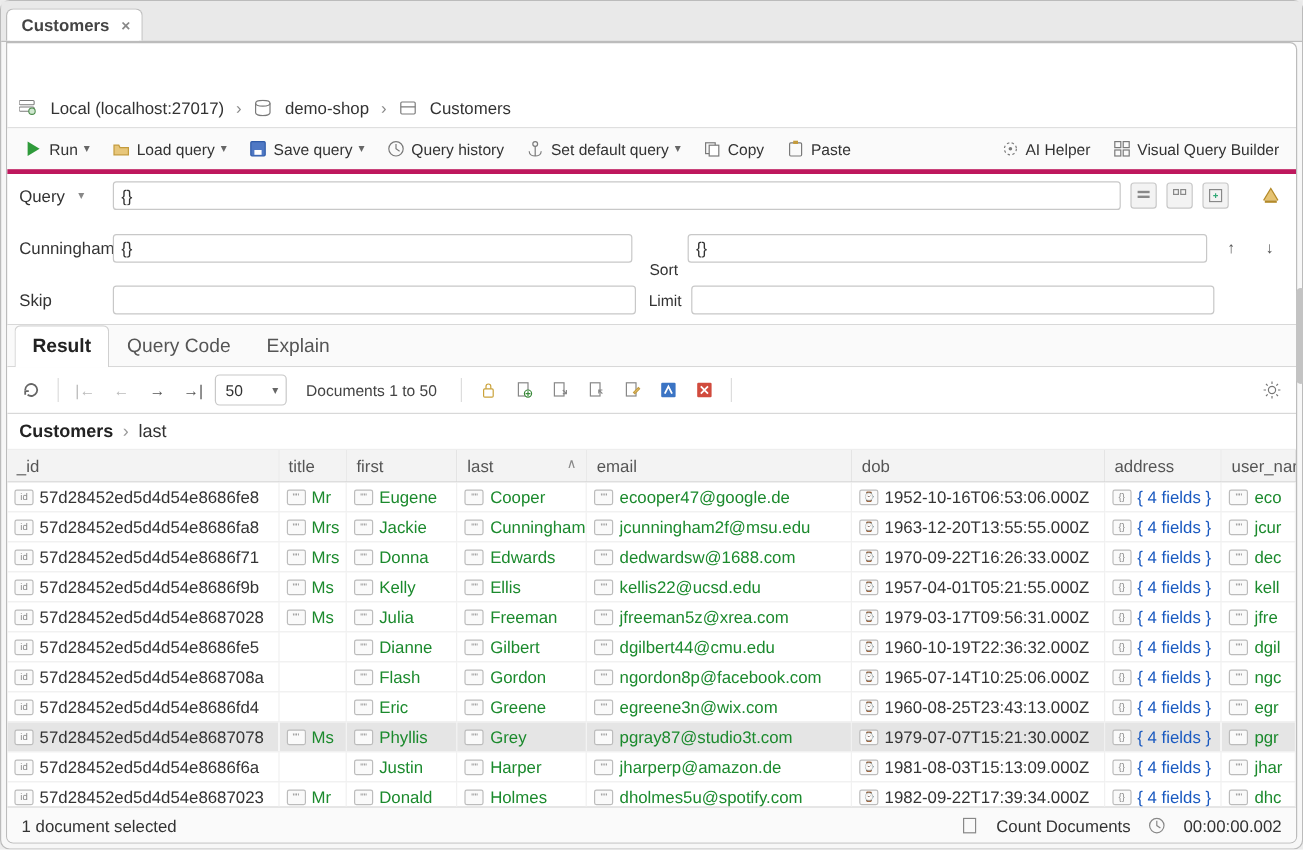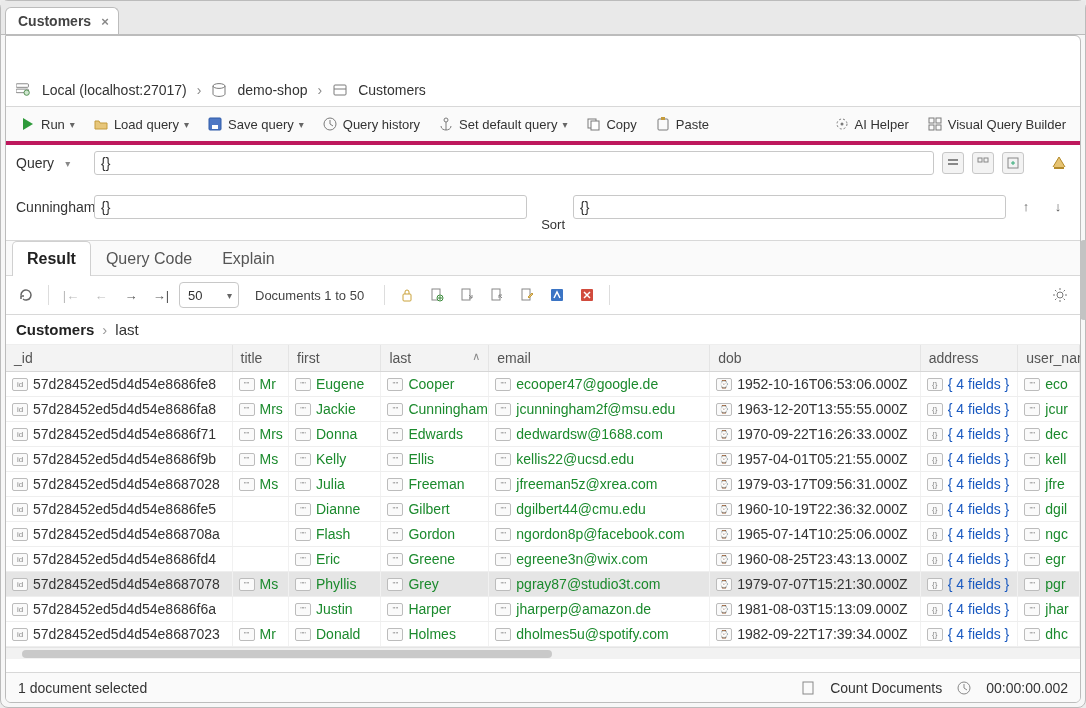--- a/index.html
+++ b/index.html
@@ -254,20 +254,27 @@
           </div>
       </div>
       <div class="qrow">
         <div class="qlabel">Cunningham</div>
         <input class="qinput small" value="{}" style="">
         <div style="width:30px;text-align:right;margin-top:36px;">Sort</div>
         <input class="qinput" value="{}" style="">
         <div class="iconbtn">↑</div>
         <div class="iconbtn">↓</div>
       </div>
+      <div class="qrow">
+        <div class="qlabel">Skip</div>
+        <input class="qinput small" value="" style="">
+        <div style="width:30px;text-align:right;">Limit</div>
+        <input class="qinput" value="" style="">
+        <div style="width:50px;"></div>
+      </div>
     </div>
 
     <div class="result-tabs">
       <div class="rtab active">Result</div>
       <div class="rtab">Query Code</div>
       <div class="rtab">Explain</div>
     </div>
 
     <div class="result-toolbar">
       <div class="iconbtn">

